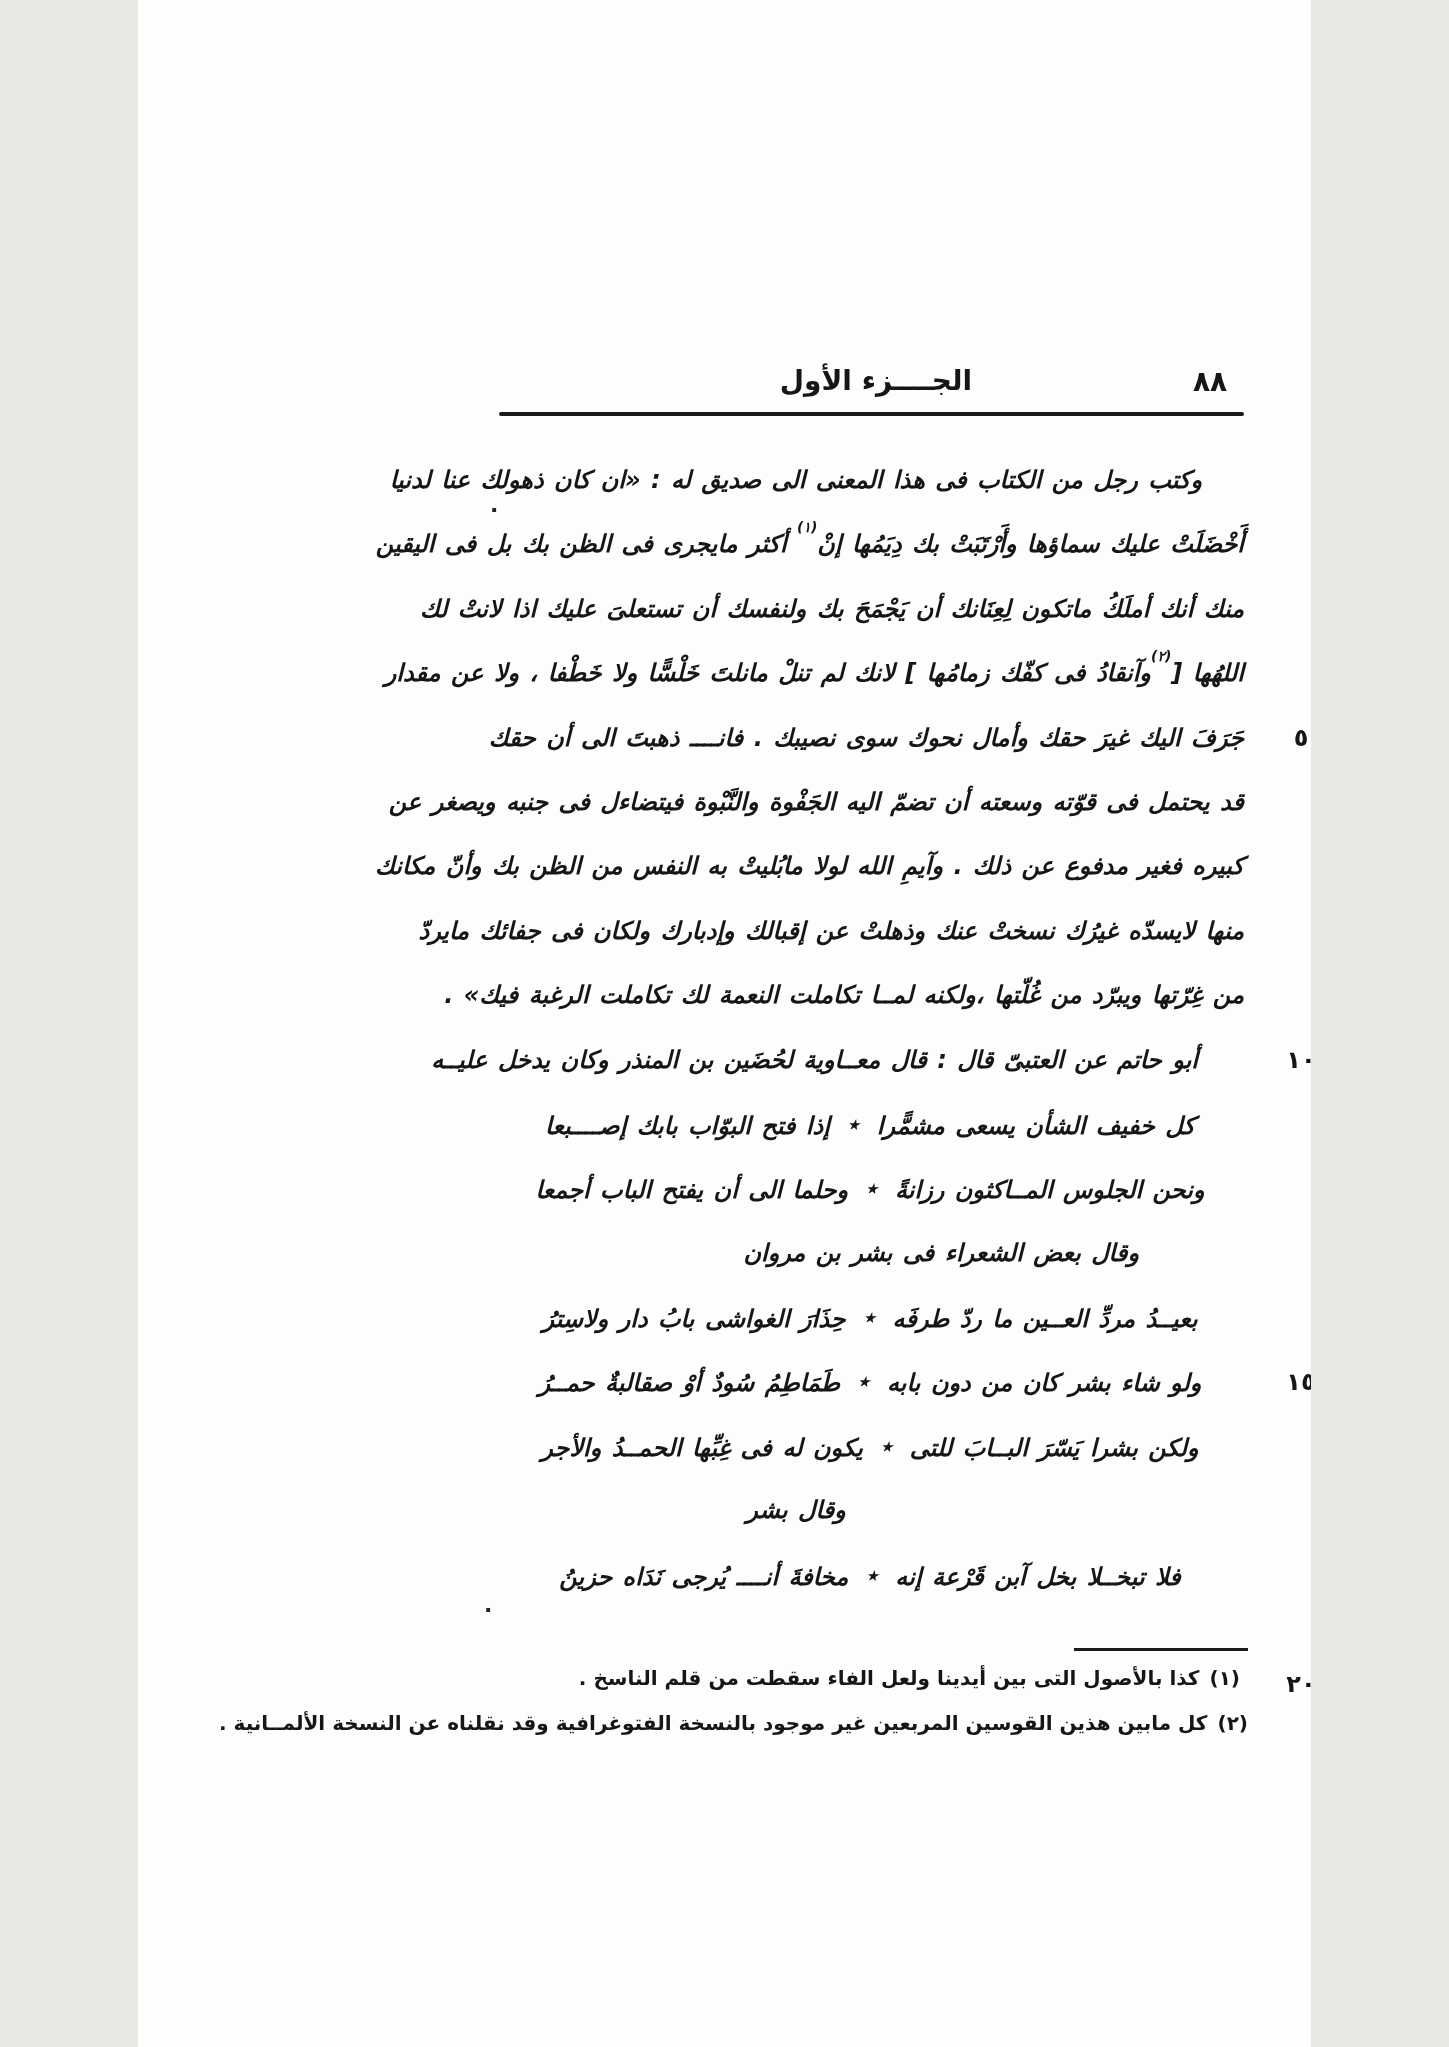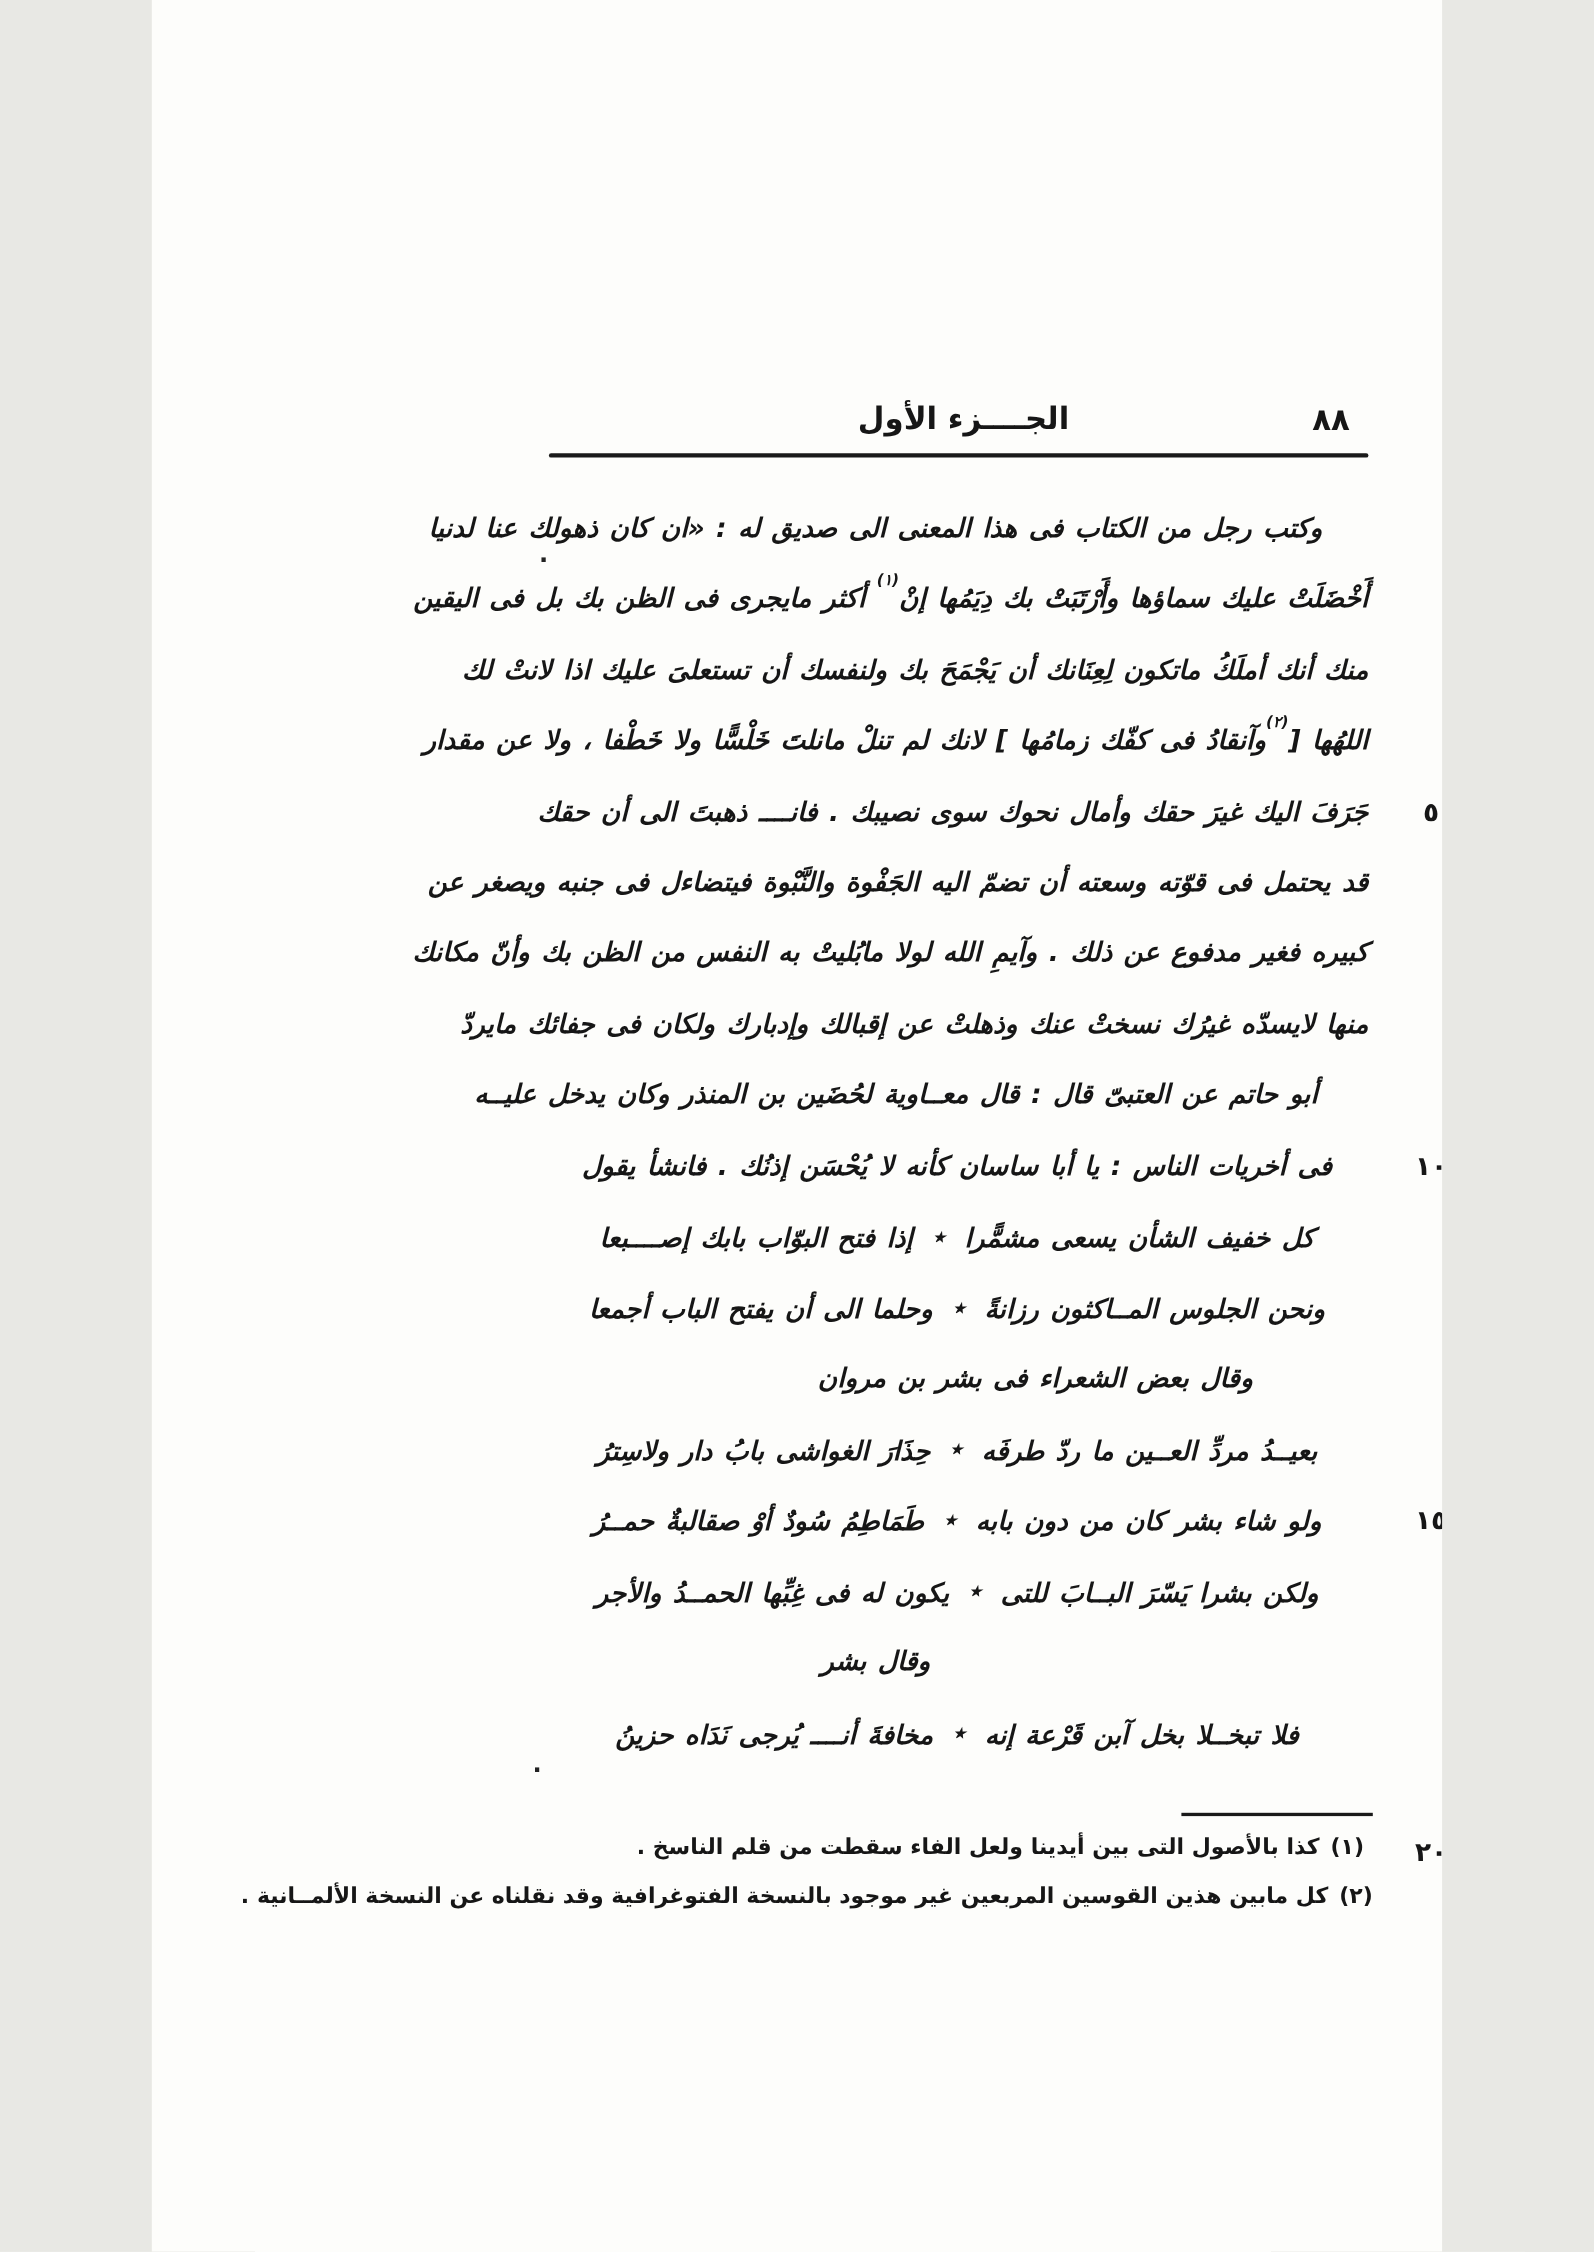--- a/index.html
+++ b/index.html
@@ -93,23 +93,23 @@
     <div class="line flush"><span>أَخْضَلَتْ عليك سماؤها وأَرْتَبَتْ بك دِيَمُها إنْ</span><span class="fnref">(١)</span><span> أكثر مايجرى فى الظن بك بل فى اليقين</span></div>
 
     <div class="line flush">منك أنك أملَكُ ماتكون لِعِنَانك أن يَجْمَحَ بك ولنفسك أن تستعلىَ عليك اذا لانتْ لك</div>
 
     <div class="line flush"><span>اللهُها [</span><span class="fnref">(٢)</span><span>وآنقادُ فى كفّك زمامُها ] لانك لم تنلْ مانلتَ خَلْسًّا ولا خَطْفا ، ولا عن مقدار</span></div>
 
     <div class="line flush">جَرَفَ اليك غيرَ حقك وأمال نحوك سوى نصيبك . فانــــ ذهبتَ الى أن حقك</div>
     <div class="line flush">قد يحتمل فى قوّته وسعته أن تضمّ اليه الجَفْوة والنَّبْوة فيتضاءل فى جنبه ويصغر عن</div>
     <div class="line flush">كبيره فغير مدفوع عن ذلك . وآيمِ الله لولا مابُليتْ به النفس من الظن بك وأنّ مكانك</div>
     <div class="line flush">منها لايسدّه غيرُك نسختْ عنك وذهلتْ عن إقبالك وإدبارك ولكان فى جفائك مايردّ</div>
+    <div class="line flush">من غِرّتها ويبرّد من غُلّتها ،ولكنه لمــا تكاملت النعمة لك تكاملت الرغبة فيك» .</div>
 
     <div class="line p-second">أبو حاتم عن العتبىّ قال : قال معــاوية لحُضَين بن المنذر وكان يدخل عليــه</div>
-    <div class="line centered">فى أخريات الناس : يا أبا ساسان كأنه لا يُحْسَن إذنُك . فانشأ يقول</div>
 
     <div class="line verse"><span>كل خفيف الشأن يسعى مشمًّرا</span><span class="vsep">٭</span><span>إذا فتح البوّاب بابك إصــــبعا</span></div>
 
     <div class="line verse"><span>ونحن الجلوس المــاكثون رزانةً</span><span class="vsep">٭</span><span>وحلما الى أن يفتح الباب أجمعا</span></div>
 
     <div class="line intro-a">وقال بعض الشعراء فى بشر بن مروان</div>
 
     <div class="line verse"><span>بعيــدُ مردِّ العــين ما ردّ طرفَه</span><span class="vsep">٭</span><span>حِذَارَ الغواشى بابُ دار ولاسِترُ</span></div>
 
     <div class="line verse"><span>ولو شاء بشر كان من دون بابه</span><span class="vsep">٭</span><span>طَمَاطِمُ سُودٌ أوْ صقالبةٌ حمــرُ</span></div>

